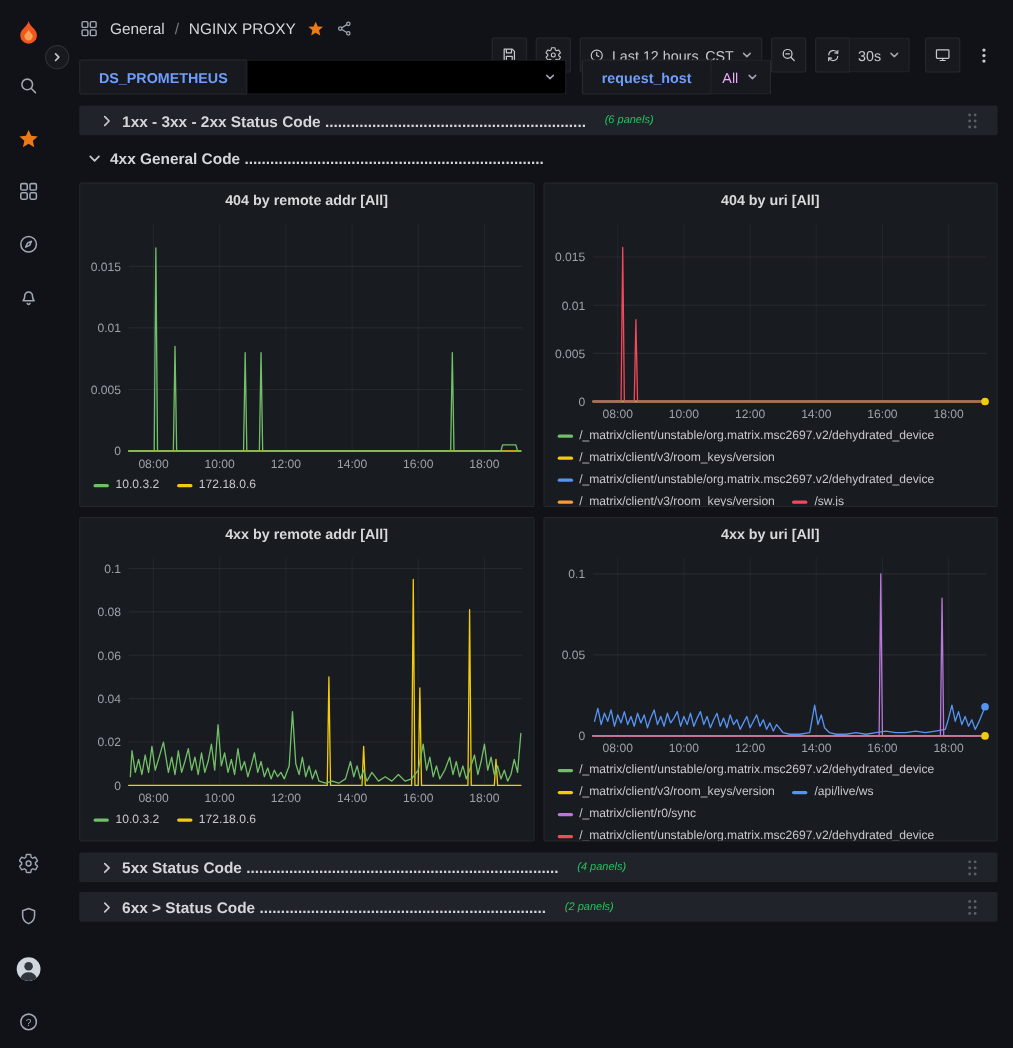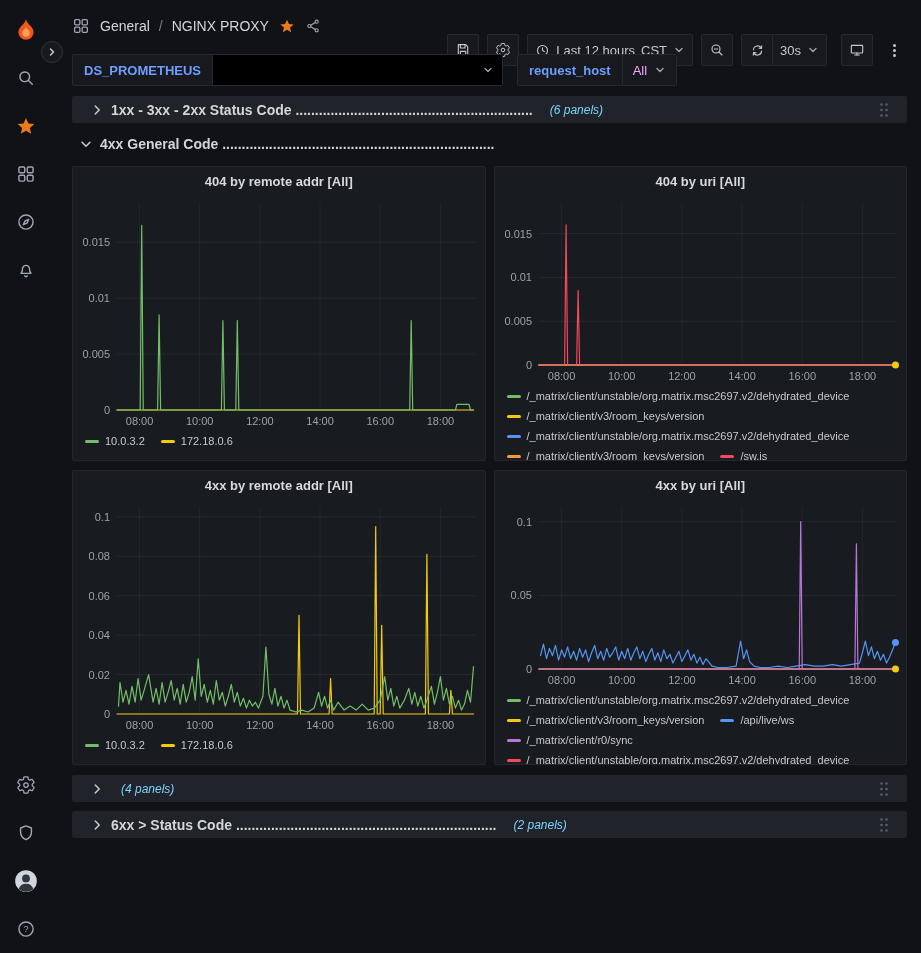--- a/index.html
+++ b/index.html
@@ -59,21 +59,21 @@
   .tb.plain { background: transparent; border: none; min-width: 26px; padding: 0 2px; }
   .kebab i { display: block; width: 3px; height: 3px; border-radius: 50%; background: #c7c8cc; margin: 2px auto; }
 
   
   .submenu {
     height: 36px; flex: none; display: flex; align-items: center;
     padding: 0 14px 0 20px; gap: 14px;
   }
   .var-group { display: flex; align-items: stretch; height: 32px; }
   .var-label {
-    display: flex; align-items: center; padding: 0 11px;
+    display: flex; align-items: center; padding: 0 17px;
     background: #17191e; border: 1px solid #26292f; border-radius: 2px 0 0 2px;
     color: #6e9fff; font-size: 13px; font-weight: 700; white-space: nowrap;
   }
   .var-input {
     width: 290px; background: #000; border: 1px solid #26292f; border-left: none;
     border-radius: 0 2px 2px 0; display: flex; align-items: center; padding: 0 8px;
     color: #9fa7b3; cursor: pointer;
   }
   .var-input .redacted { flex: 1; height: 100%; }
   .var-value {
@@ -89,21 +89,21 @@
   .row-strip {
     height: 27px; display: flex; align-items: center; gap: 7px; padding: 0 18px;
     background: #202329; border-radius: 2px; margin-bottom: 9px; cursor: pointer;
   }
   .row-open {
     height: 24px; display: flex; align-items: center; gap: 7px; padding: 0 7px;
     margin: 2px 0 0 0; cursor: pointer;
   }
   .row-chev { color: #c7c8cc; flex: none; }
   .row-title { font-size: 14px; font-weight: 700; color: #d5d6da; white-space: nowrap; overflow: hidden; }
-  .panel-count { font-size: 12px; font-style: italic; color: #7dd3fc; margin-left: 10px; flex: none; }
+  .panel-count { font-size: 10px; font-style: italic; color: #22c55e; margin-left: 10px; flex: none; }
   .row-handle { margin-left: auto; flex: none; cursor: grab; display: flex; }
 
   .grid {
     display: grid; grid-template-columns: 1fr 1fr; gap: 9px 8px; margin: 10px 0 10px 0;
   }
   .panel {
     height: 295px; background: #181b1f; border: 1px solid #24262c; border-radius: 2px;
     overflow: hidden; display: flex; flex-direction: column;
   }
   .panel-title {
@@ -530,20 +530,21 @@
                 <span>/_matrix/client/unstable/org.matrix.msc2697.v2/dehydrated_device</span>
               </span>
             </div>
         </section>
       </div>
 
       <div class="row-strip">
         <svg class="row-chev" width="14" height="14" viewBox="0 0 16 16" fill="none" stroke="currentColor" stroke-width="1.8" stroke-linecap="round" stroke-linejoin="round">
           <polyline points="6,3.5 10.5,8 6,12.5"></polyline>
         </svg>
+        <span class="row-title"><span>5xx Status Code</span><span class="row-dots"> .........................................................................</span></span>
         <span class="panel-count">(4 panels)</span>
         <span class="row-handle">
           <svg width="10" height="16" viewBox="0 0 10 16" fill="#5a5e66">
             <circle cx="2.5" cy="2.5" r="1.3"></circle>
               <circle cx="7.5" cy="2.5" r="1.3"></circle>
               <circle cx="2.5" cy="8" r="1.3"></circle>
               <circle cx="7.5" cy="8" r="1.3"></circle>
               <circle cx="2.5" cy="13.5" r="1.3"></circle>
               <circle cx="7.5" cy="13.5" r="1.3"></circle>
           </svg>

